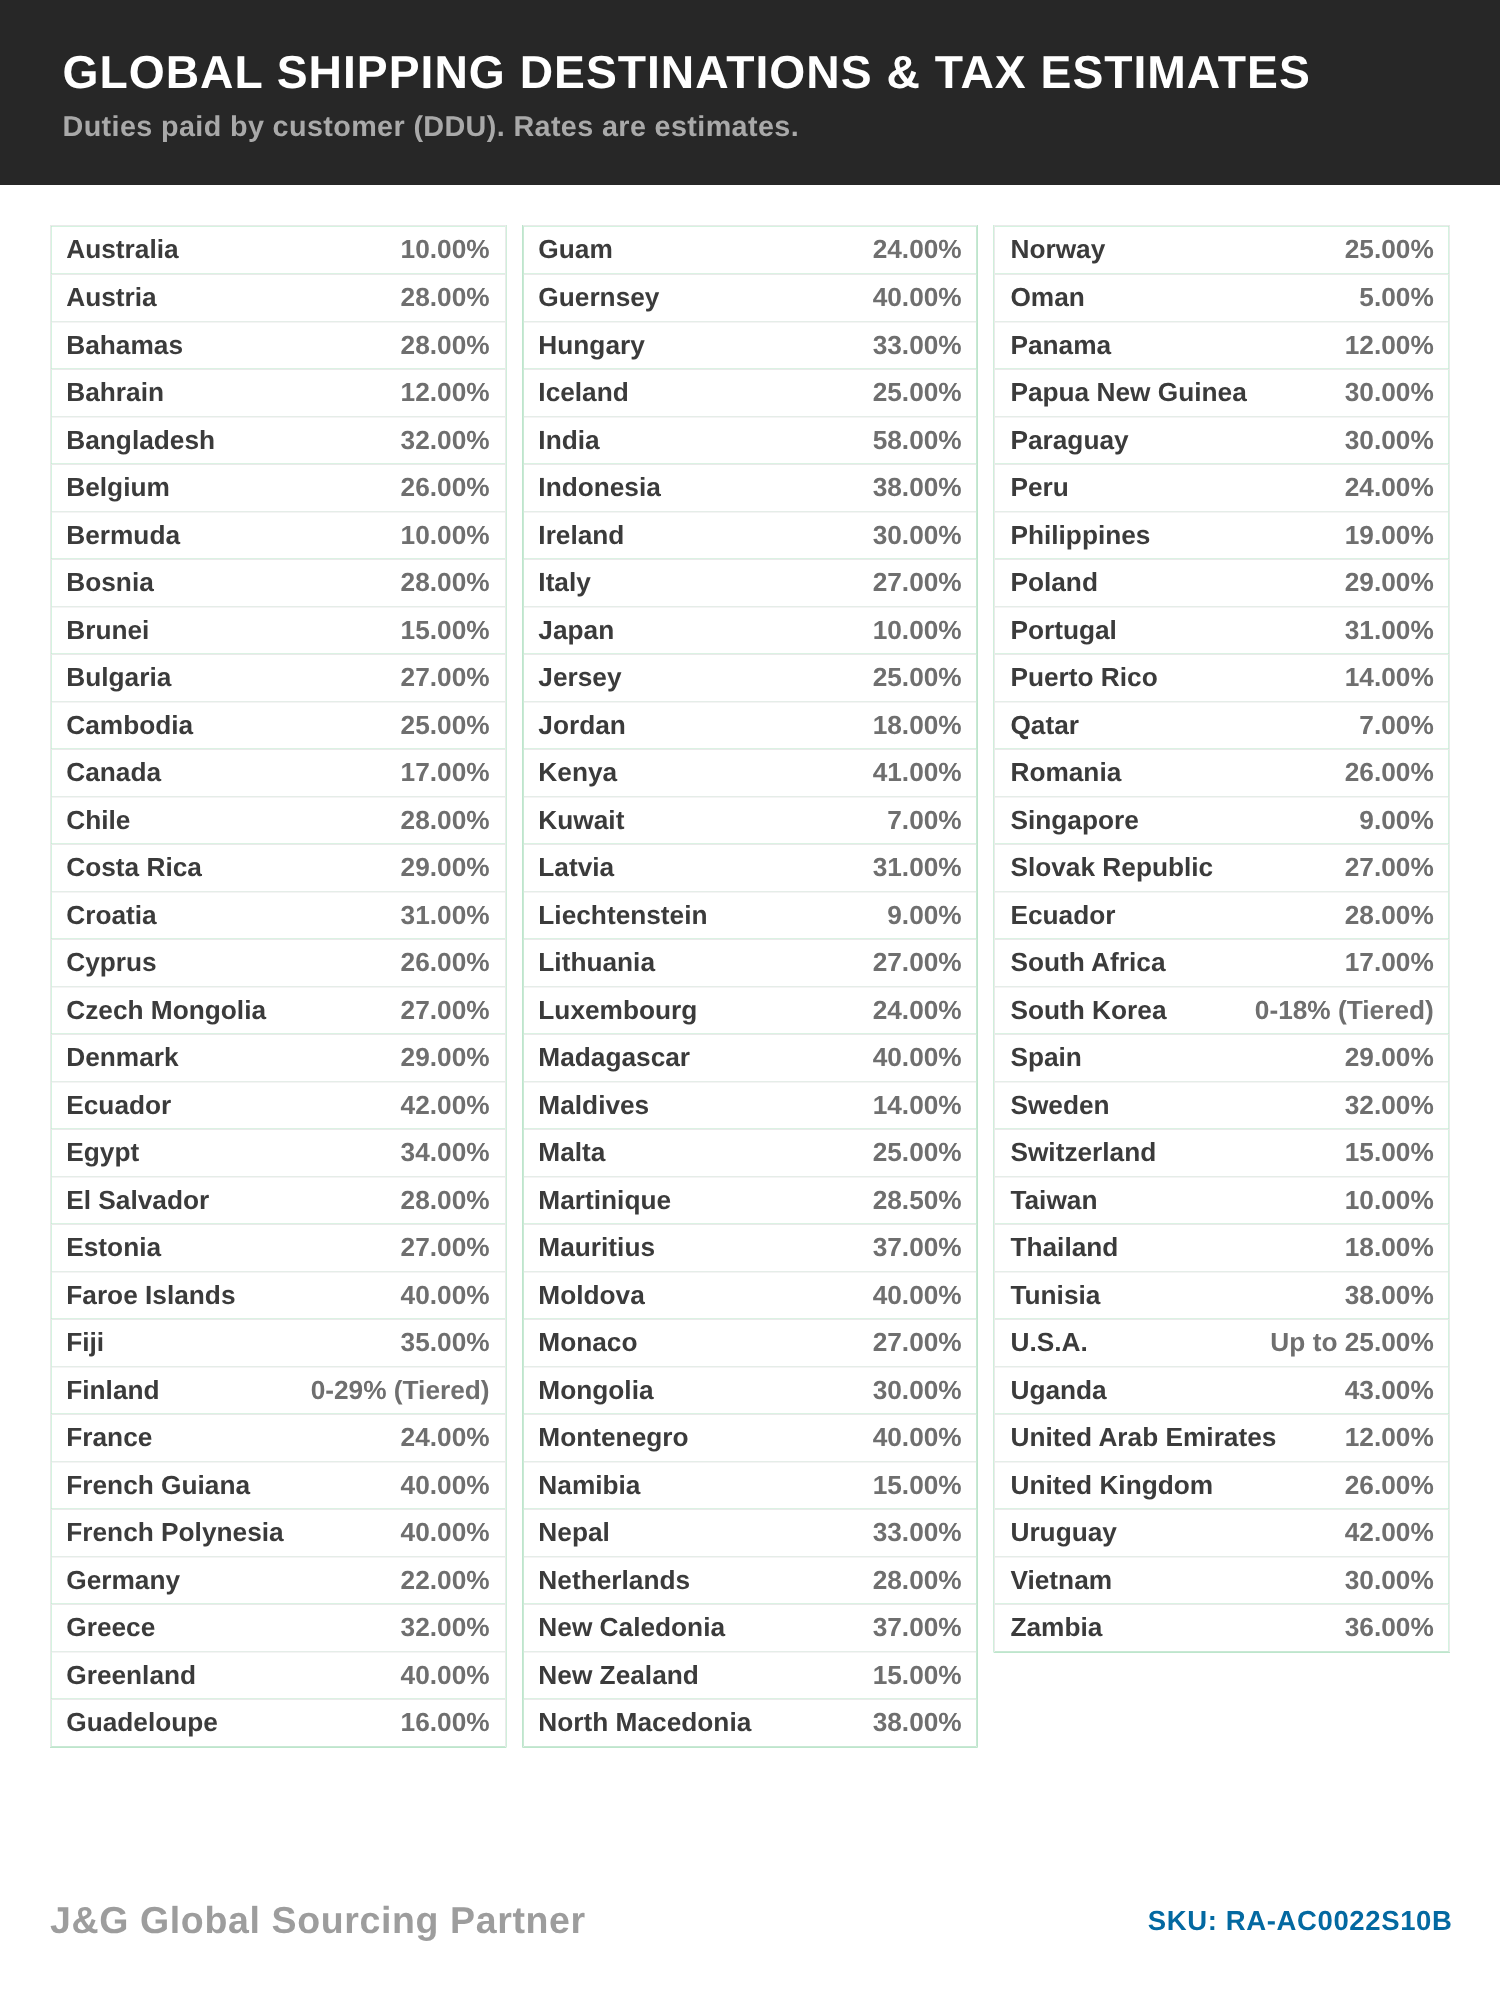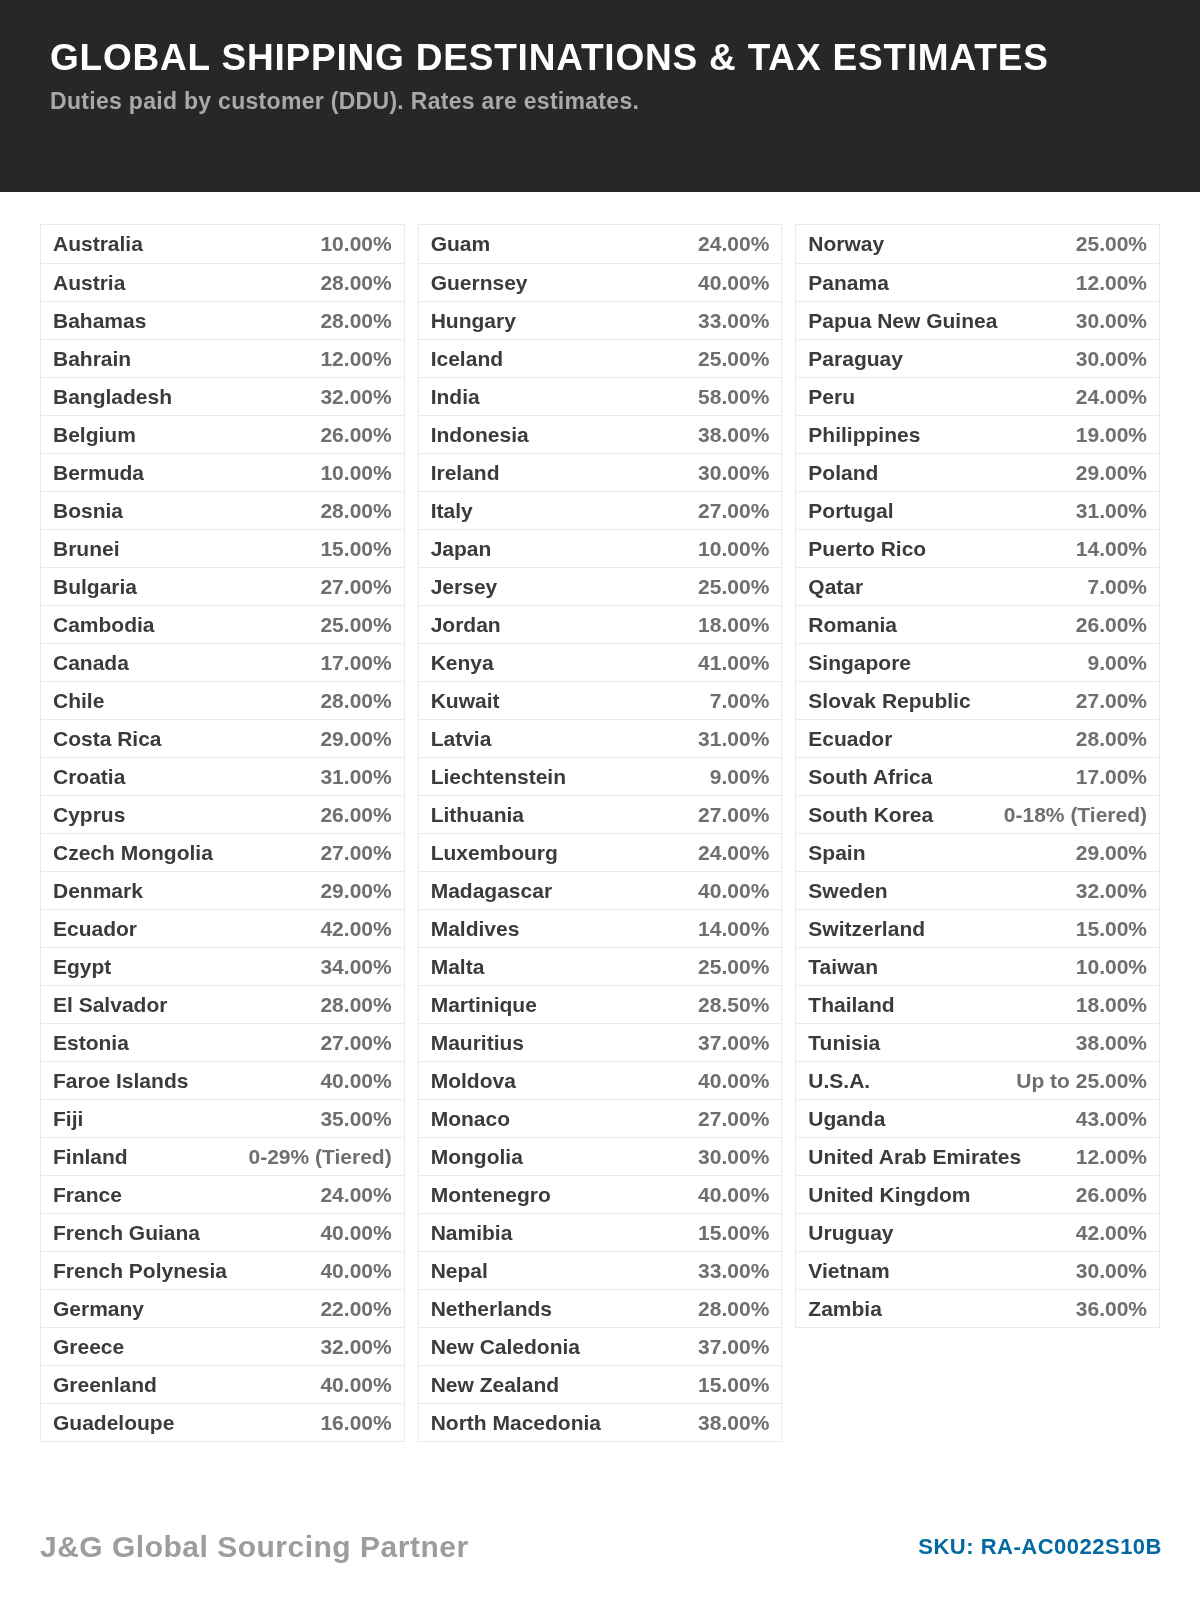--- a/index.html
+++ b/index.html
@@ -10,21 +10,21 @@
   }
   .page {
     position: relative;
     width: 1200px;
     height: 1600px;
     background: #ffffff;
     overflow: hidden;
   }
   .header {
     background: #272727;
-    height: 192px;
+    height: 148px;
     padding: 38px 50px 0 50px;
   }
   .title {
     color: #ffffff;
     font-size: 37px;
     font-weight: 800;
     letter-spacing: 0.8px;
     line-height: 1.1;
     white-space: nowrap;
   }
@@ -65,21 +65,21 @@
     color: #6f6f6f;
     font-size: 21px;
     font-weight: 700;
     white-space: nowrap;
     margin-left: 8px;
   }
   .footer {
     position: absolute;
     left: 40px;
     right: 38px;
-    bottom: 36px;
+    bottom: 46px;
     display: flex;
     justify-content: space-between;
     align-items: center;
   }
   .brand {
     color: #9d9d9d;
     font-size: 30px;
     font-weight: 800;
     letter-spacing: 0.5px;
   }
@@ -360,20 +360,24 @@
           <span class="country">North Macedonia</span>
           <span class="rate">38.00%</span>
         </div>
       </div>
     <div class="col">
         <div class="row">
           <span class="country">Norway</span>
           <span class="rate">25.00%</span>
         </div>
         <div class="row">
+          <span class="country">Oman</span>
+          <span class="rate">5.00%</span>
+        </div>
+        <div class="row">
           <span class="country">Panama</span>
           <span class="rate">12.00%</span>
         </div>
         <div class="row">
           <span class="country">Papua New Guinea</span>
           <span class="rate">30.00%</span>
         </div>
         <div class="row">
           <span class="country">Paraguay</span>
           <span class="rate">30.00%</span>

